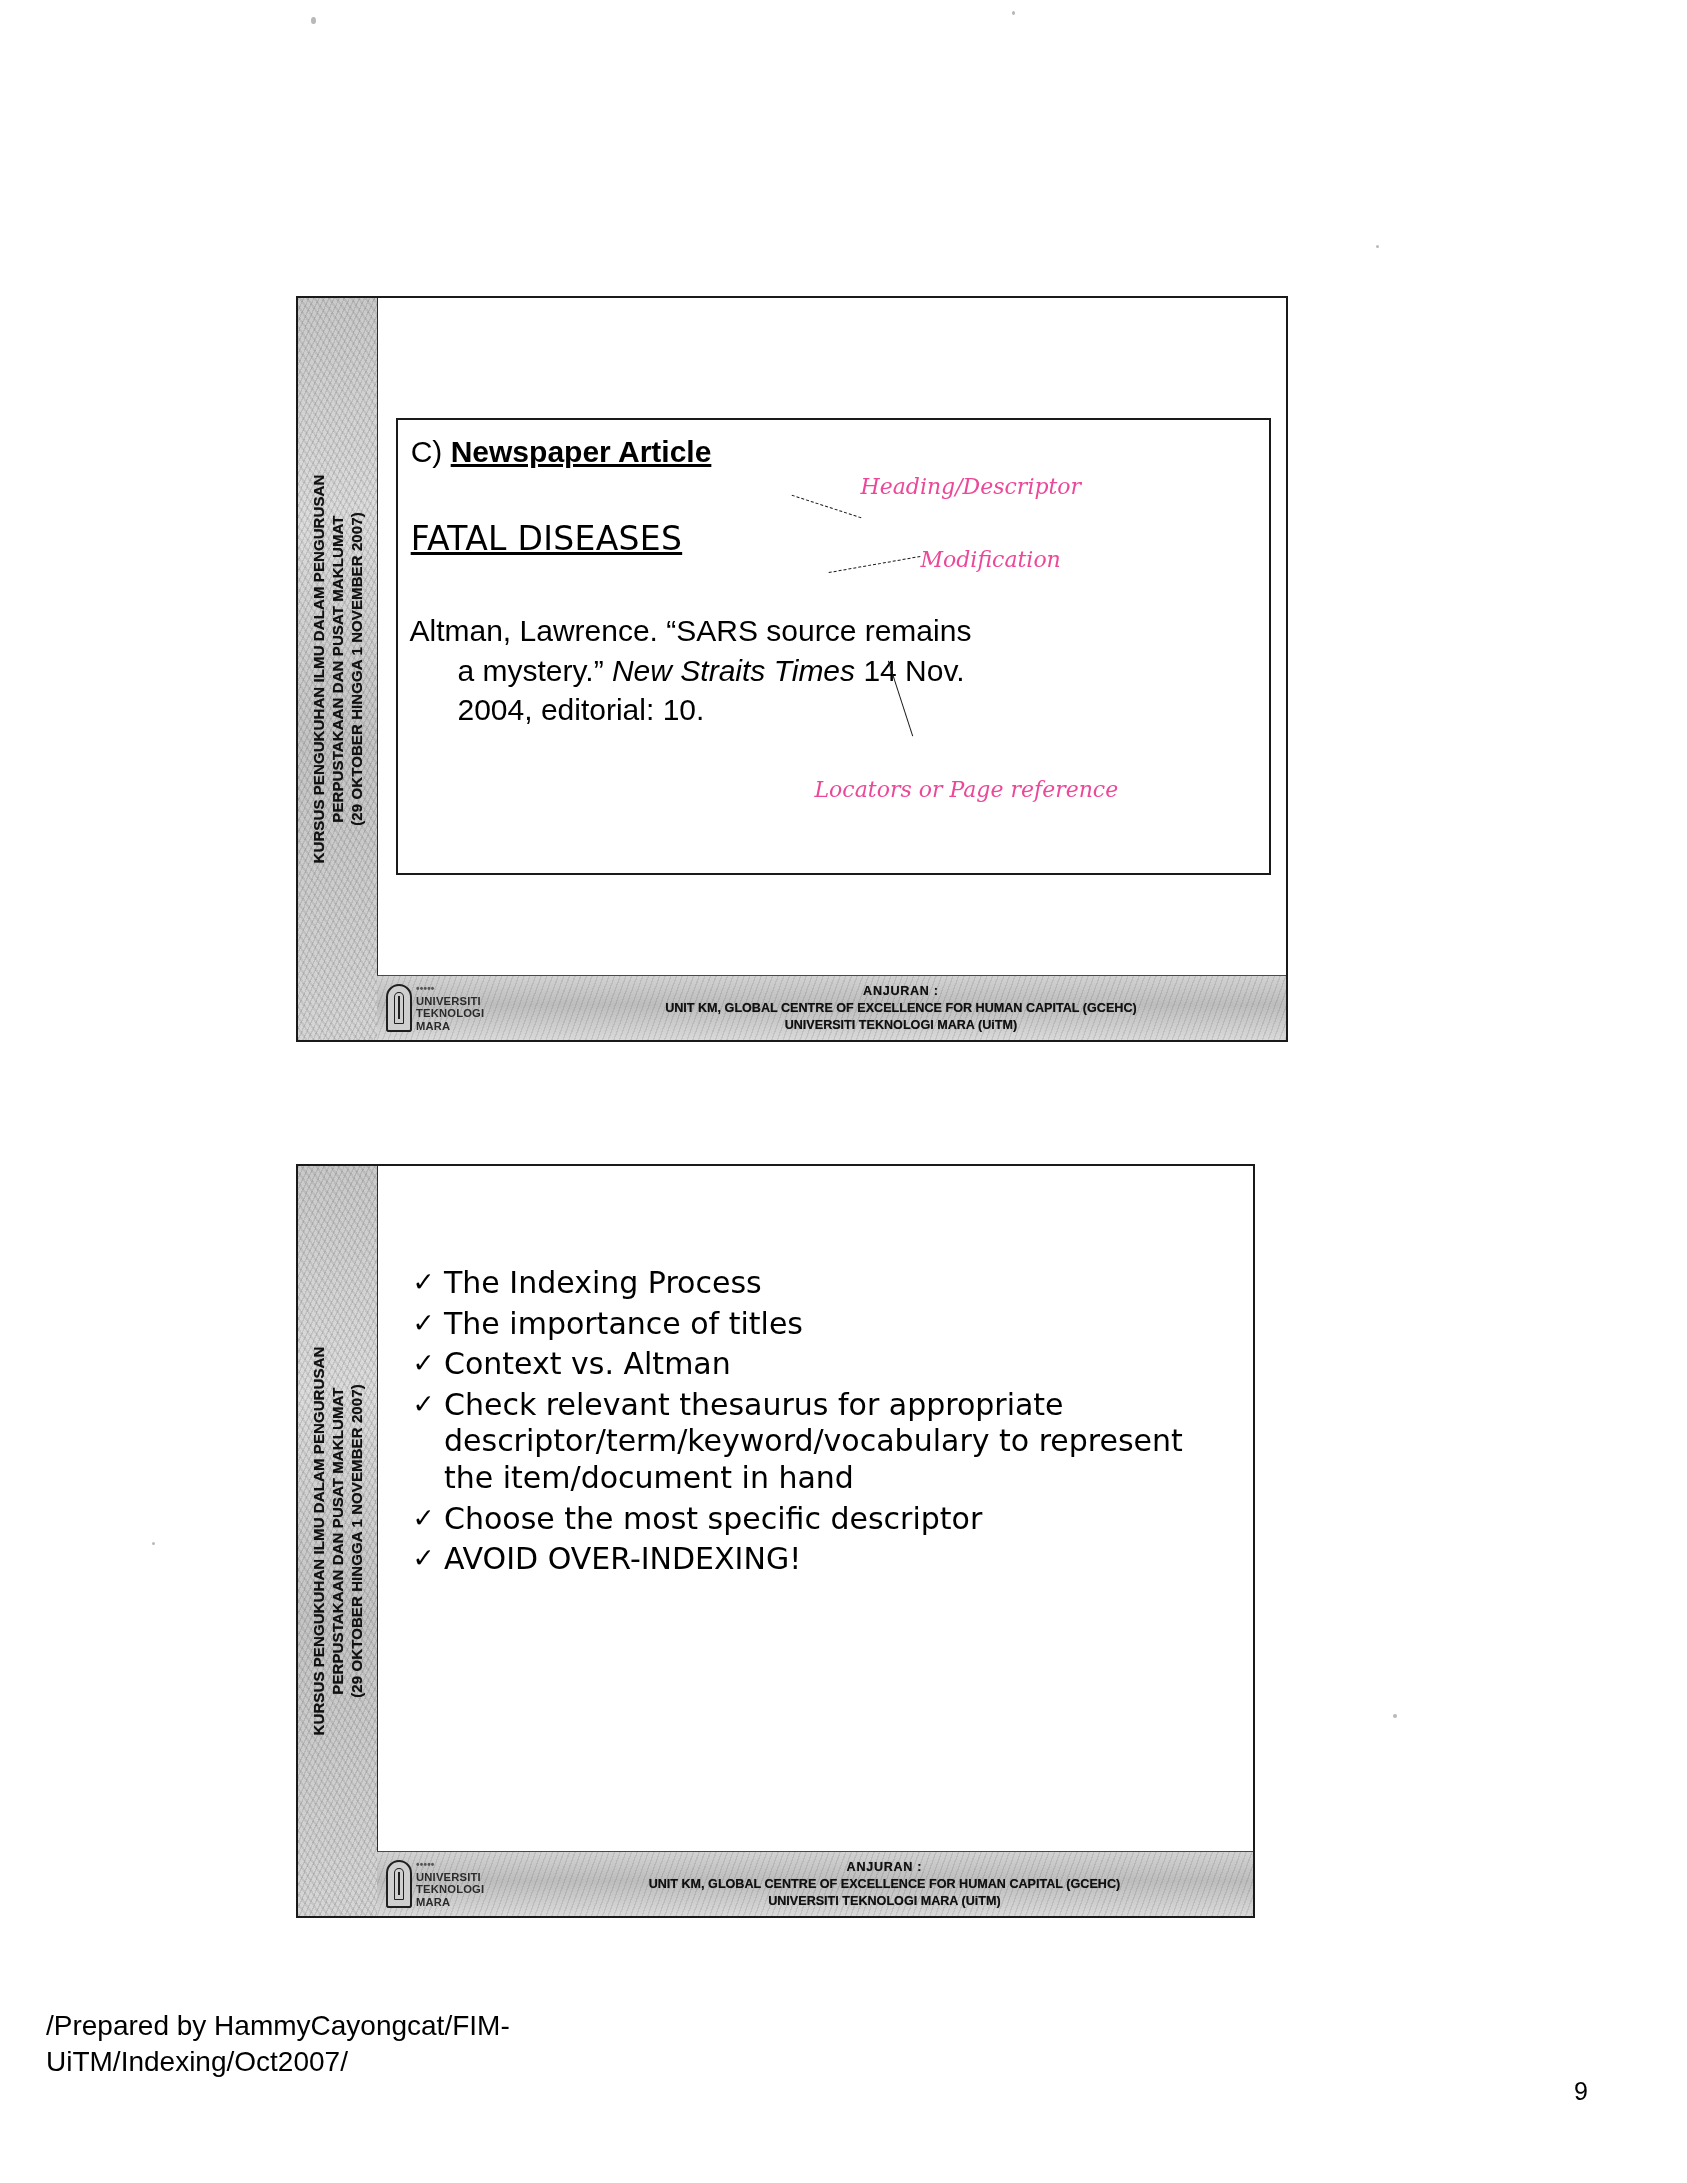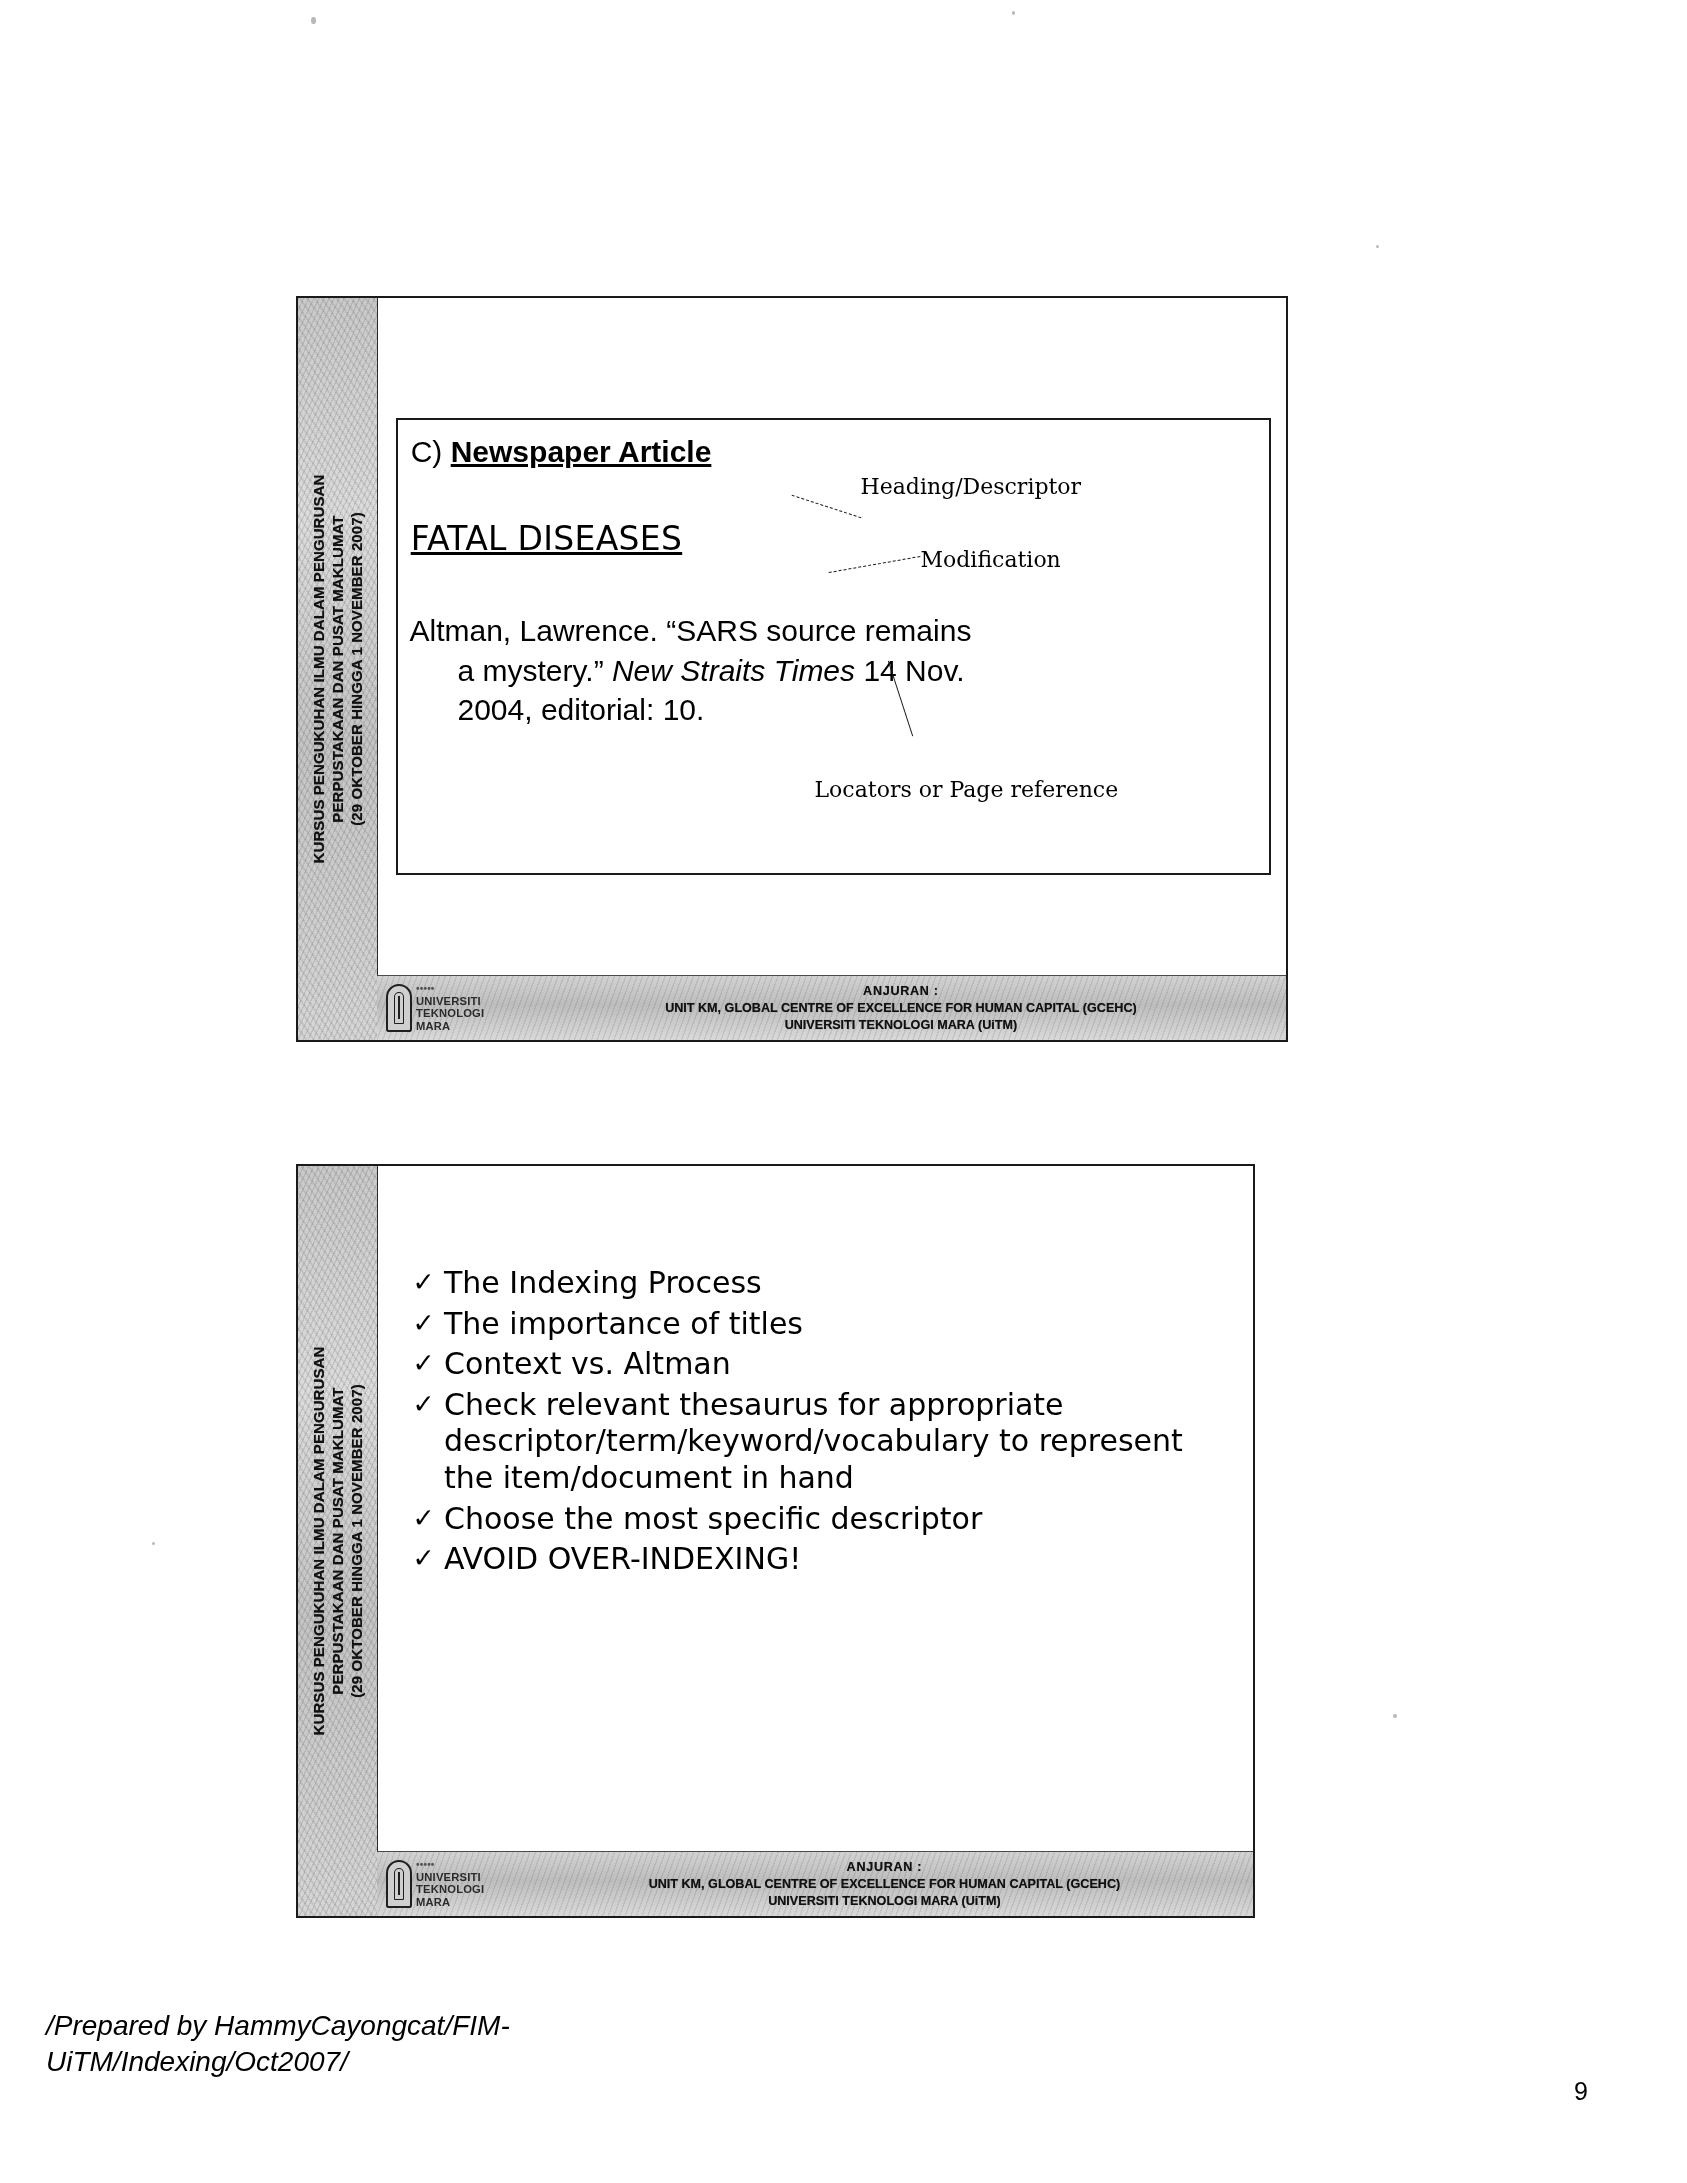--- a/index.html
+++ b/index.html
@@ -186,22 +186,23 @@
     right: 26.5px;
     font-size: 30px;
     line-height: 1.32;
   }
   .s1-citation .indent { display: block; padding-left: 48px; }
   .s1-citation .ital { font-style: italic; }
 
   .annot {
     position: absolute;
     font-family: "DejaVu Serif", serif;
+    font-style: italic;
     font-size: 22px;
-    color: #000000;
+    color: #ec4899;
     white-space: nowrap;
   }
   #annot-heading { left: 463px; top: 54px; }
   #annot-modification { left: 523px; top: 127px; }
   #annot-locators { left: 417px; top: 357px; }
 
   .lead {
     position: absolute;
     border-top: 1.3px dashed #1a1a1a;
     height: 0;
@@ -251,21 +252,20 @@
 
   
   #caption {
     position: absolute;
     left: 46px;
     top: 2008px;
     width: 662px;
     font-size: 28px;
     line-height: 1.28;
     font-family: "Liberation Sans", sans-serif;
-    font-style: italic;
   }
   #page-number {
     position: absolute;
     right: 99px;
     top: 2077px;
     font-size: 25px;
     font-family: "Liberation Sans", sans-serif;
   }
 
   

